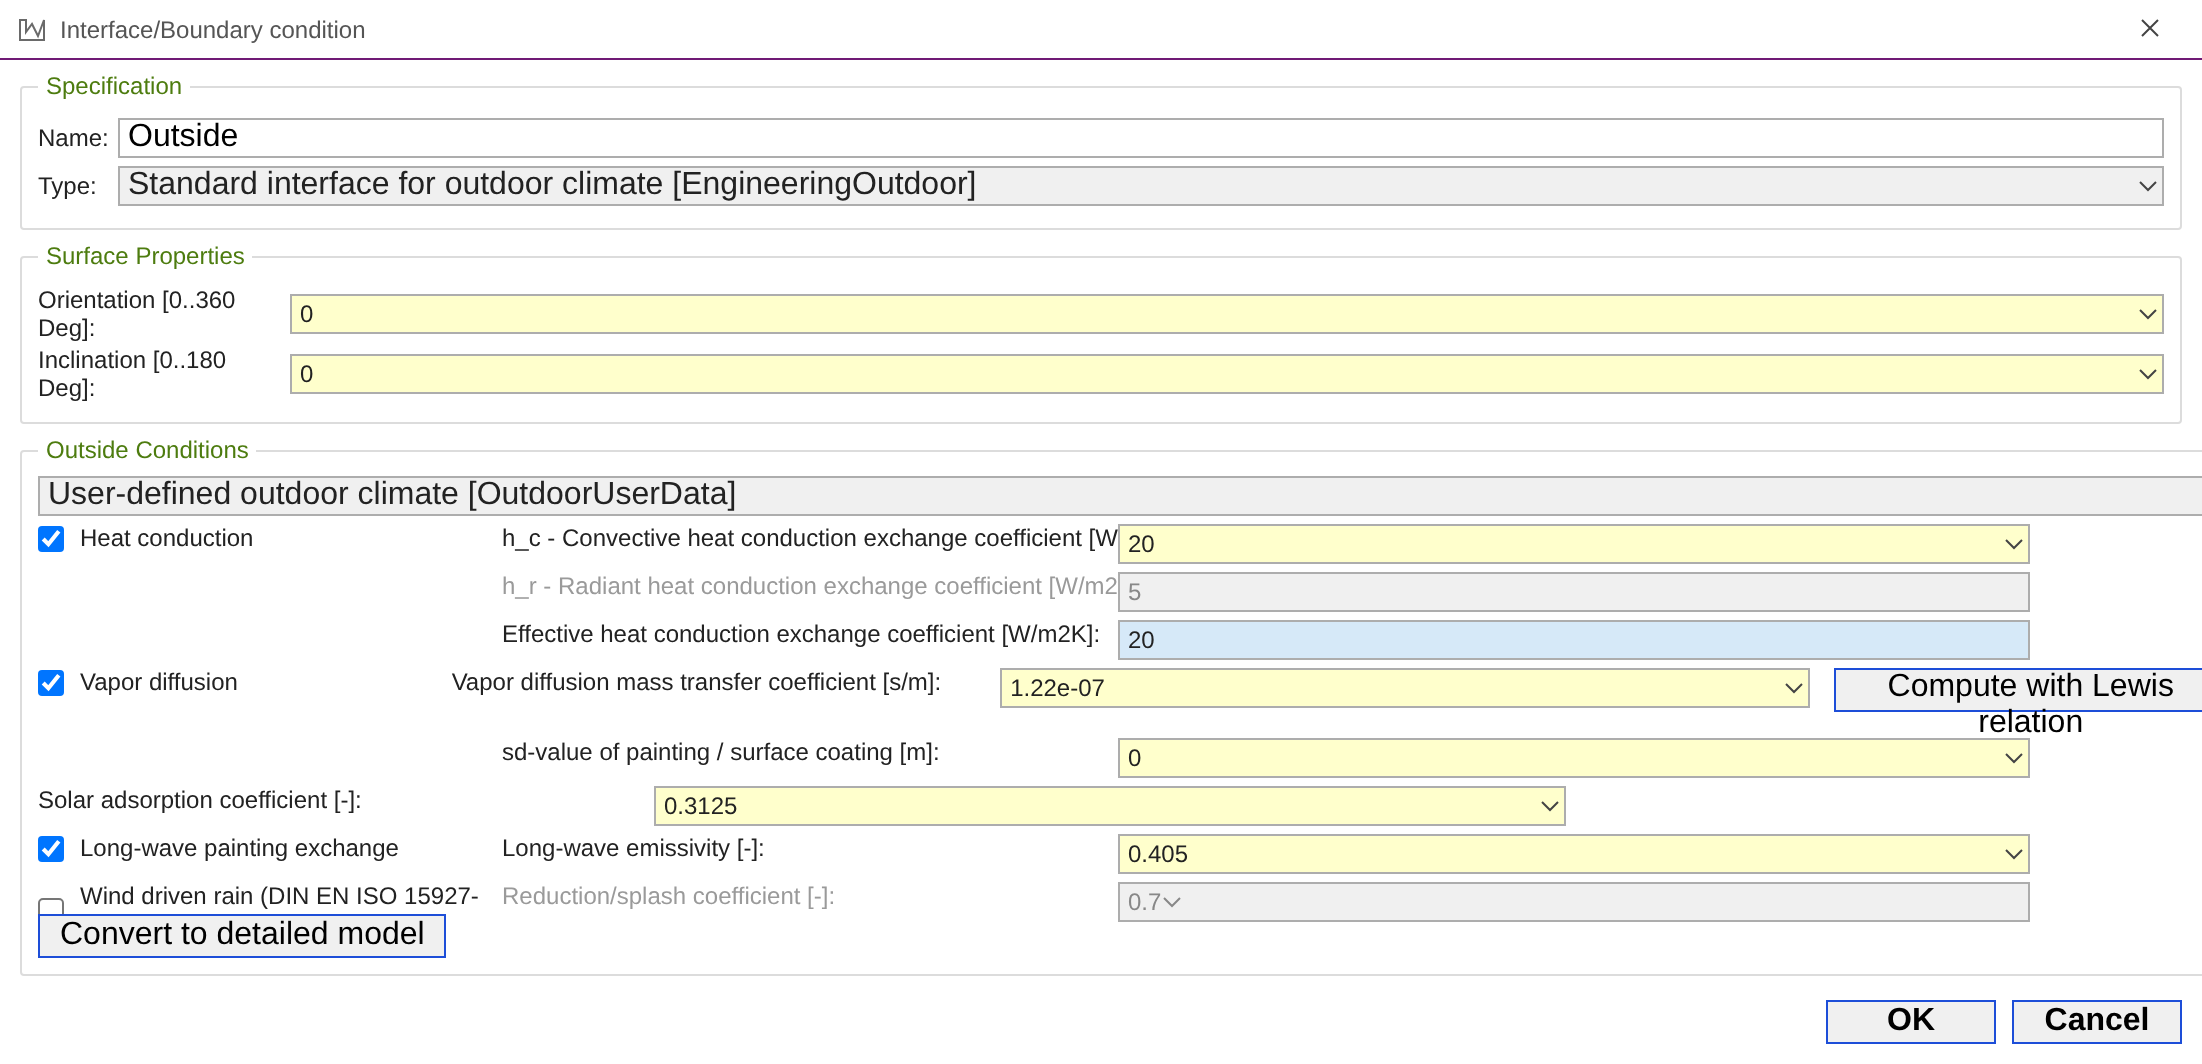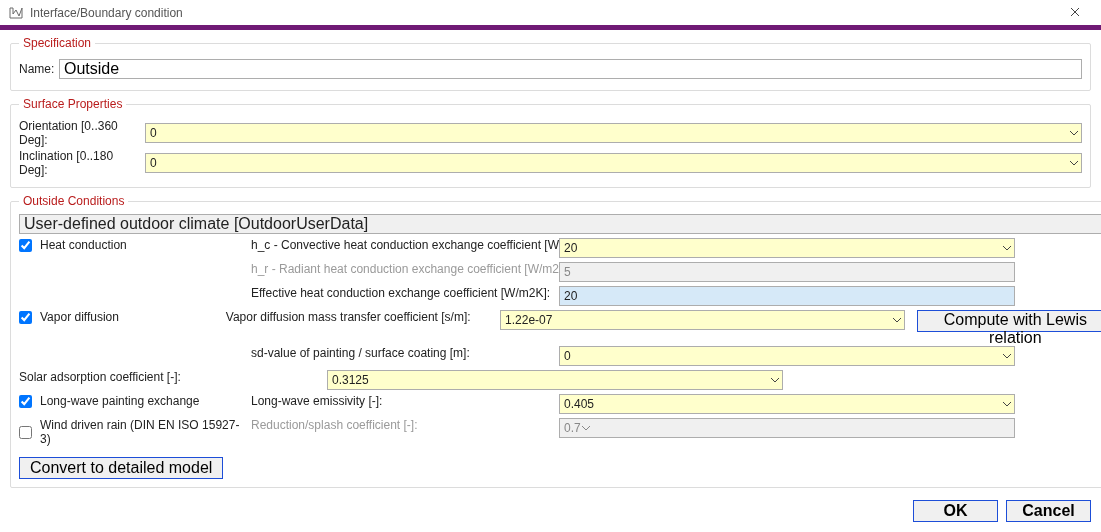--- a/index.html
+++ b/index.html
@@ -14,21 +14,21 @@
     overflow: hidden;
   }
 
   
   .titlebar {
     height: 30px;
     display: flex;
     align-items: center;
     padding: 0 4px 0 8px;
     background: #ffffff;
-    border-bottom: 5px solid #701a75;
+    border-bottom: 1px solid #701a75;
   }
   .titlebar .app-icon {
     width: 16px; height: 16px;
     margin-right: 6px;
     color: #5a5a5a;
   }
   .titlebar .title-text {
     flex: 1;
     font-size: 12px;
     color: #555;
@@ -50,21 +50,21 @@
 
   fieldset {
     border: 1px solid #dcdcdc;
     border-radius: 2px;
     margin: 0 0 6px 0;
     padding: 6px 8px 8px 8px;
   }
   legend {
     font-size: 12px;
     padding: 0 4px;
-    color: #b91c1c;
+    color: #4d7c0f;
   }
   fieldset.flex-grow { flex: 1; position: relative; }
 
   
   .row {
     display: flex;
     align-items: center;
     margin: 2px 0;
     min-height: 22px;
   }
@@ -180,20 +180,31 @@
 </div>
 
 <div class="content">
 
   <fieldset>
     <legend>Specification</legend>
     <div class="row">
       <label class="lbl-narrow">Name:</label>
       <input type="text" class="spec-name" value="Outside" style="">
     </div>
+    <div class="row">
+      <label class="lbl-narrow">Type:</label>
+      <div class="select-like spec-type">
+        <span>Standard interface for outdoor climate [EngineeringOutdoor]</span>
+        <span class="chev">
+            <svg viewBox="0 0 10 10">
+              <path d="M1 3 L5 7 L9 3" fill="none" stroke="#444" stroke-width="1"></path>
+            </svg>
+          </span>
+      </div>
+    </div>
   </fieldset>
 
   <fieldset>
     <legend>Surface Properties</legend>
     <div class="row">
       <label class="lbl-surface">Orientation [0..360 Deg]:</label>
       <div class="yellow-select full-row-select" style="flex:1">
         <span>0</span>
         <span class="chev">
             <svg viewBox="0 0 10 10">

